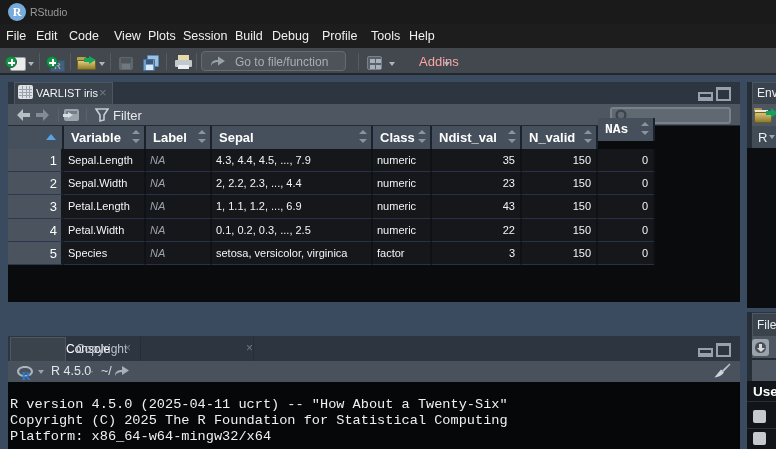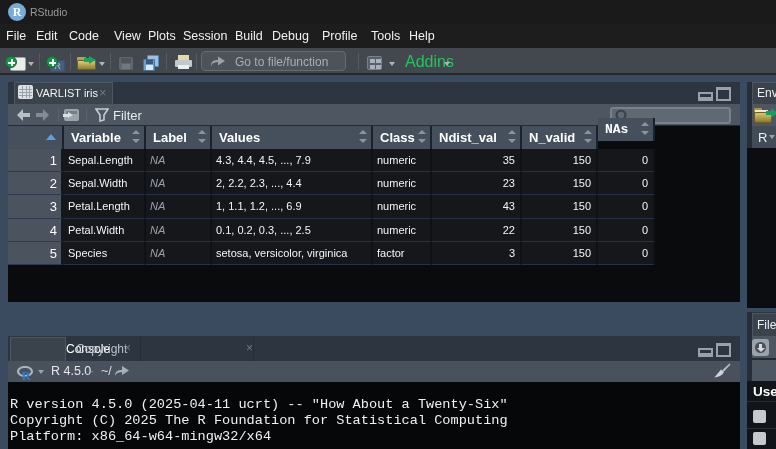--- a/index.html
+++ b/index.html
@@ -100,21 +100,21 @@
     </div>
     <div class="vsep" style="left:358px"></div>
 
     <div class="a" style="left:367px;top:8px;width:15px;height:14px;background:#58616b;border-radius:2px;border:1px solid #79828c;">
       <div class="a" style="left:2px;top:2px;width:4.5px;height:4px;background:#a9b2bb;"></div>
       <div class="a" style="left:8px;top:2px;width:4.5px;height:4px;background:#a9b2bb;"></div>
       <div class="a" style="left:2px;top:7.5px;width:4.5px;height:4px;background:#a9b2bb;"></div>
       <div class="a" style="left:8px;top:7.5px;width:4.5px;height:4px;background:#a9b2bb;"></div>
     </div>
     <div class="caret" style="left:389px;top:14px;border-top-color:#aeb5bb"></div>
-    <div class="a" style="left:405px;top:0;line-height:27px;color:#22c55e;font-size:16px;">Addins</div>
+    <div class="a" style="left:419px;top:0;line-height:27px;color:#fca5a5;font-size:13px;">Addins</div>
     <div class="caret" style="left:444px;top:14px;border-top-color:#aeb5bb"></div>
   </div>
 
   <div class="a tabbar" style="left:8px;top:82px;width:732px;height:22px;"></div>
   <div class="a tab" style="left:14px;top:82px;width:99px;height:22px;"></div>
   <div class="a" style="left:18px;top:85px;width:15px;height:14px;background:#dde1e6;border-radius:2px;">
     <div class="a" style="left:1px;top:3.5px;width:13px;height:1px;background:#9aa3ac"></div>
     <div class="a" style="left:1px;top:6.5px;width:13px;height:1px;background:#9aa3ac"></div>
     <div class="a" style="left:1px;top:9.5px;width:13px;height:1px;background:#9aa3ac"></div>
     <div class="a" style="left:4px;top:1px;width:1px;height:12px;background:#9aa3ac"></div>
@@ -150,21 +150,21 @@
     </svg>
 
   <div class="a" style="left:8px;top:126px;width:732px;height:176px;background:#0a0b0d;"></div>
 
   <div id="thead">
       <div class="hcell" style="left:8px;top:126px;width:56px;height:23px;">
         <div class="sort sup" style="right:6px;top:8px;border-bottom-color:#57a3e8;border-left-width:5px;border-right-width:5px;border-bottom-width:6px;"></div>
       </div>
       <div class="hcell" style="left:64px;top:126px;width:82px;height:23px;"><span style="margin-left:7px">Variable</span><div class="sort sup" style="right:4px;top:4px;"></div><div class="sort sdn" style="right:4px;top:13px;"></div></div>
       <div class="hcell" style="left:146px;top:126px;width:66px;height:23px;"><span style="margin-left:7px">Label</span><div class="sort sup" style="right:4px;top:4px;"></div><div class="sort sdn" style="right:4px;top:13px;"></div></div>
-      <div class="hcell" style="left:212px;top:126px;width:161px;height:23px;"><span style="margin-left:7px">Values</span><div class="sort sup" style="right:4px;top:4px;"></div><div class="sort sdn" style="right:4px;top:13px;"></div></div>
+      <div class="hcell" style="left:212px;top:126px;width:161px;height:23px;"><span style="margin-left:7px">Sepal</span><div class="sort sup" style="right:4px;top:4px;"></div><div class="sort sdn" style="right:4px;top:13px;"></div></div>
       <div class="hcell" style="left:373px;top:126px;width:59px;height:23px;"><span style="margin-left:7px">Class</span><div class="sort sup" style="right:4px;top:4px;"></div><div class="sort sdn" style="right:4px;top:13px;"></div></div>
       <div class="hcell" style="left:432px;top:126px;width:90px;height:23px;"><span style="margin-left:7px">Ndist_val</span><div class="sort sup" style="right:4px;top:4px;"></div><div class="sort sdn" style="right:4px;top:13px;"></div></div>
       <div class="hcell" style="left:522px;top:126px;width:76px;height:23px;"><span style="margin-left:7px">N_valid</span><div class="sort sup" style="right:4px;top:4px;"></div><div class="sort sdn" style="right:4px;top:13px;"></div></div>
       <div class="hcell" style="left:598px;top:118px;width:57px;height:23px;font-family:Liberation Mono, monospace;"><span style="margin-left:7px">NAs</span><div class="sort sup" style="right:4px;top:4px;"></div><div class="sort sdn" style="right:4px;top:13px;"></div></div>
     </div>
 
   <div id="tbody">
       <div class="ncell" style="left:8px;top:149px;width:56px;height:23.2px;padding-right:4px;">1</div>
       <div class="dcell" style="left:64px;top:149px;width:82px;height:23.2px;">Sepal.Length</div>
       <div class="dcell" style="left:146px;top:149px;width:66px;height:23.2px;"><span class="na">NA</span></div>

